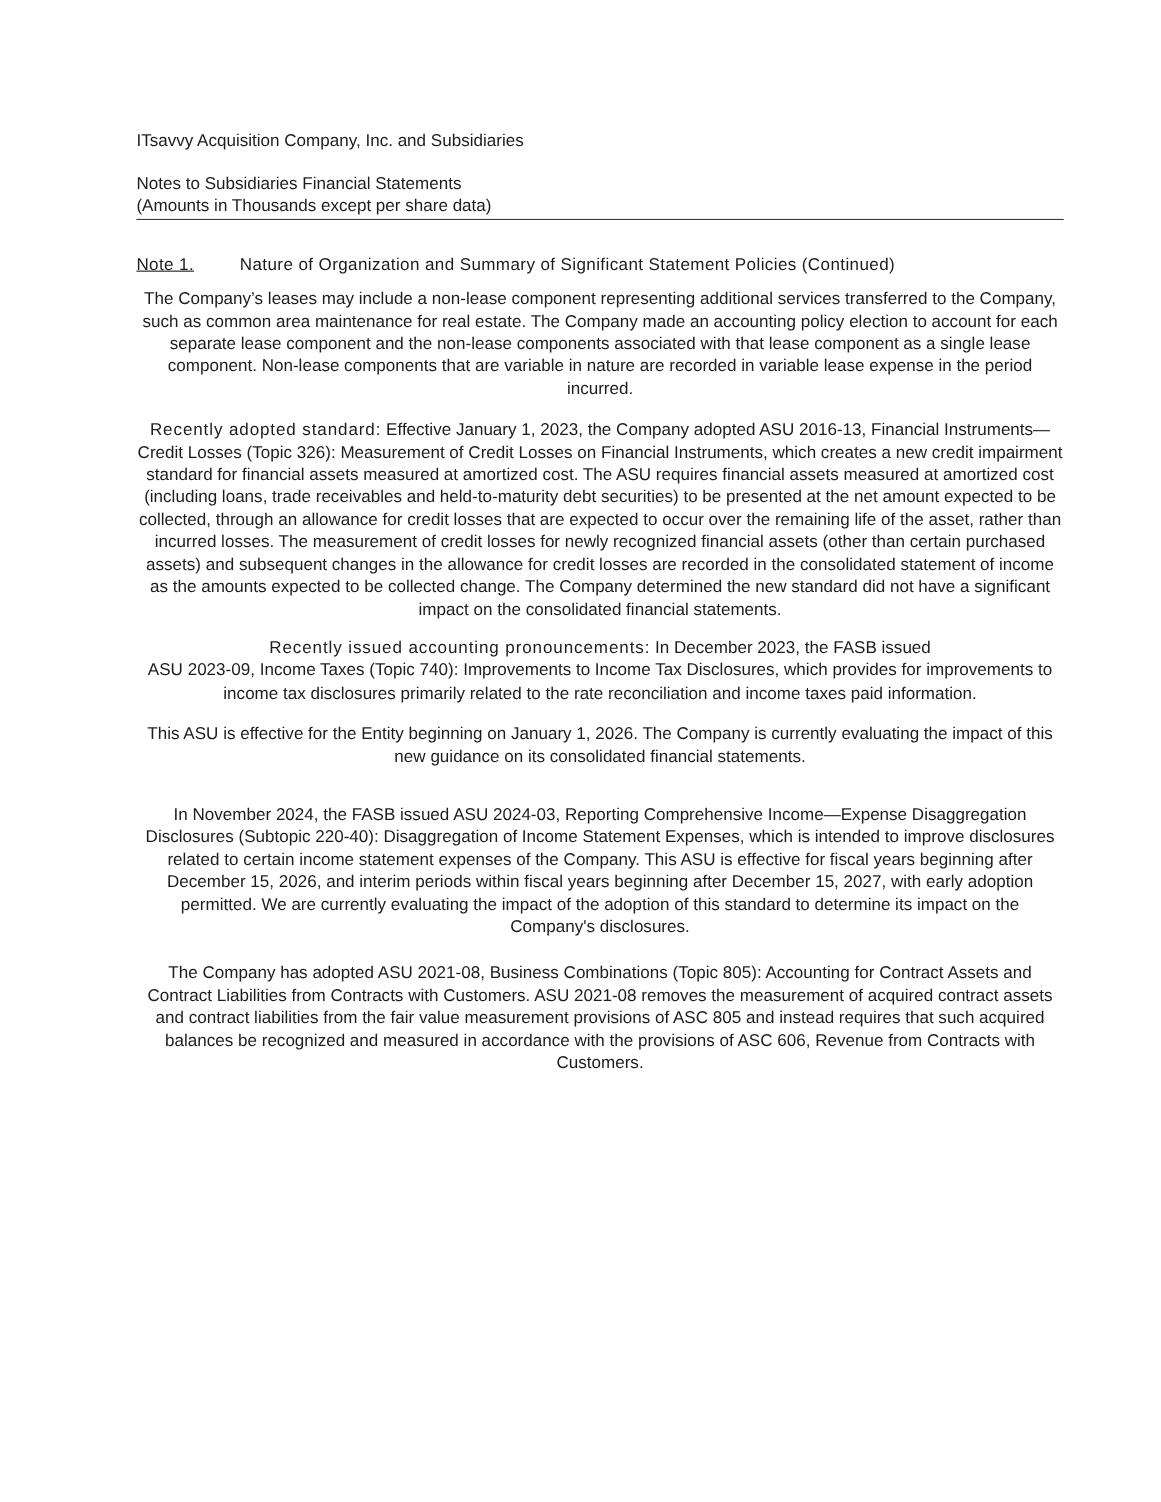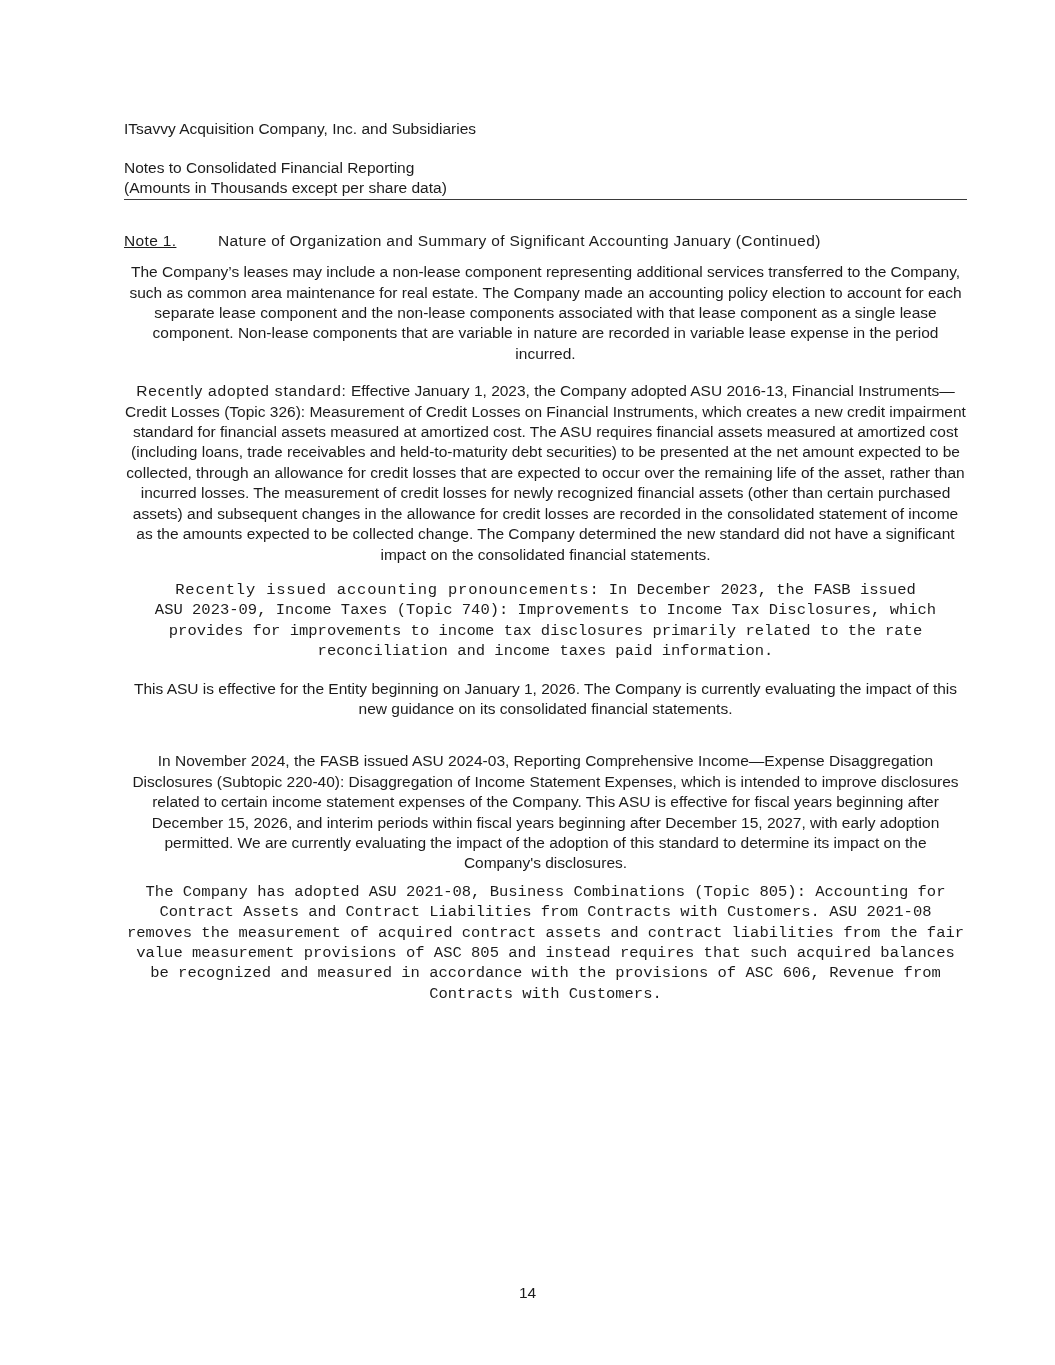--- a/index.html
+++ b/index.html
@@ -39,58 +39,57 @@
   }
   .heading-note1 { margin-top: 31px; }
   .heading-note2 { margin-top: 25px; }
   .para {
     white-space: pre-line;
     text-align: center;
   }
   .leadin { letter-spacing: 0.8px; margin-top: 44px; }
   .para-1 { margin-top: 11px; }
   .para-2 { margin-top: 17px; }
-  .para-3 { margin-top: 15px; font-family: Liberation Mono, monospace; }
+  .para-3 { margin-top: 15px; }
   .para-4 { margin-top: 17px; }
   .para-5 { margin-top: 32px; }
-  .para-6 { margin-top: 8px; font-family: Liberation Mono, monospace; }
+  .para-6 { margin-top: 22px; }
   .page-number {
     position: absolute;
     left: 0;
     right: 0;
     top: 1283px;
     text-align: center;
     font-size: 15.5px;
     color: #1c1c1c;
   }
 </style>
 </head>
 <body>
 
 <div class="page">
 
   <div class="doc-header">
     <p class="company">ITsavvy Acquisition Company, Inc. and Subsidiaries</p>
     <div class="title-block">
-      <p>Notes to Consolidated Financial Reporting</p>
+      <p>Notes to Subsidiaries Financial Statements</p>
       <p>(Amounts in Thousands except per share data)</p>
     </div>
   </div>
 
-  <h2 class="note-heading heading-note1"><span class="note-label">Note 1.</span><span class="note-title">Nature of Organization and Summary of Significant Accounting January (Continued)</span></h2>
+  <h2 class="note-heading heading-note1"><span class="note-label">Note 1.</span><span class="note-title">Nature of Organization and Summary of Significant Statement Policies (Continued)</span></h2>
 
   <p class="para para-1"><span>The Company’s leases may include a non-lease component representing additional services transferred to the Company, such as common area maintenance for real estate. The Company made an accounting policy election to account for each separate lease component and the non-lease components associated with that lease component as a single lease component. Non-lease components that are variable in nature are recorded in variable lease expense in the period incurred.</span></p>
 
   <p class="para para-2"><span class="leadin">Recently adopted standard:</span><span> Effective January 1, 2023, the Company adopted ASU 2016-13, Financial Instruments—Credit Losses (Topic 326): Measurement of Credit Losses on Financial Instruments, which creates a new credit impairment standard for financial assets measured at amortized cost. The ASU requires financial assets measured at amortized cost (including loans, trade receivables and held-to-maturity debt securities) to be presented at the net amount expected to be collected, through an allowance for credit losses that are expected to occur over the remaining life of the asset, rather than incurred losses. The measurement of credit losses for newly recognized financial assets (other than certain purchased assets) and subsequent changes in the allowance for credit losses are recorded in the consolidated statement of income as the amounts expected to be collected change. The Company determined the new standard did not have a significant impact on the consolidated financial statements.</span></p>
 
   <p class="para para-3"><span class="leadin">Recently issued accounting pronouncements:</span><span> In December 2023, the FASB issued
 ASU 2023-09, Income Taxes (Topic 740): Improvements to Income Tax Disclosures, which provides for improvements to income tax disclosures primarily related to the rate reconciliation and income taxes paid information.</span></p>
 
   <p class="para para-4"><span>This ASU is effective for the Entity beginning on January 1, 2026. The Company is currently evaluating the impact of this new guidance on its consolidated financial statements.</span></p>
 
   <p class="para para-5"><span>In November 2024, the FASB issued ASU 2024-03, Reporting Comprehensive Income—Expense Disaggregation Disclosures (Subtopic 220-40): Disaggregation of Income Statement Expenses, which is intended to improve disclosures related to certain income statement expenses of the Company. This ASU is effective for fiscal years beginning after December 15, 2026, and interim periods within fiscal years beginning after December 15, 2027, with early adoption permitted. We are currently evaluating the impact of the adoption of this standard to determine its impact on the Company's disclosures.</span></p>
 
 
   <p class="para para-6"><span>The Company has adopted ASU 2021-08, Business Combinations (Topic 805): Accounting for Contract Assets and Contract Liabilities from Contracts with Customers. ASU 2021-08 removes the measurement of acquired contract assets and contract liabilities from the fair value measurement provisions of ASC 805 and instead requires that such acquired balances be recognized and measured in accordance with the provisions of ASC 606, Revenue from Contracts with Customers.</span></p>
 
-  <div class="page-number">14</div>
 
 </div>
 
 </body></html>

